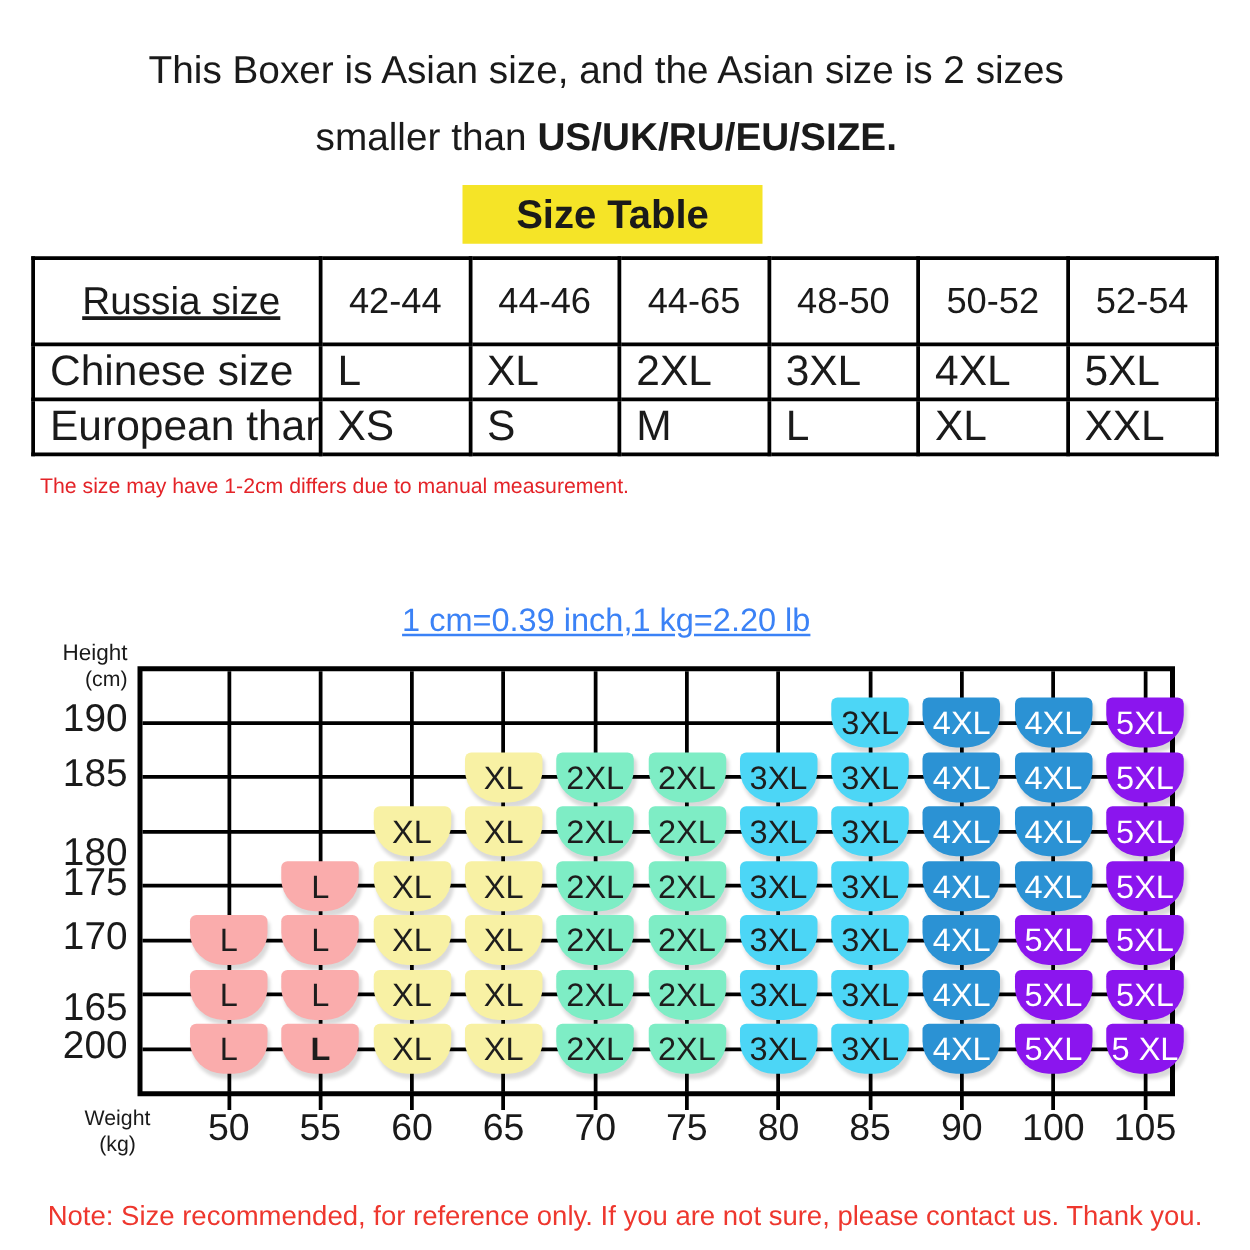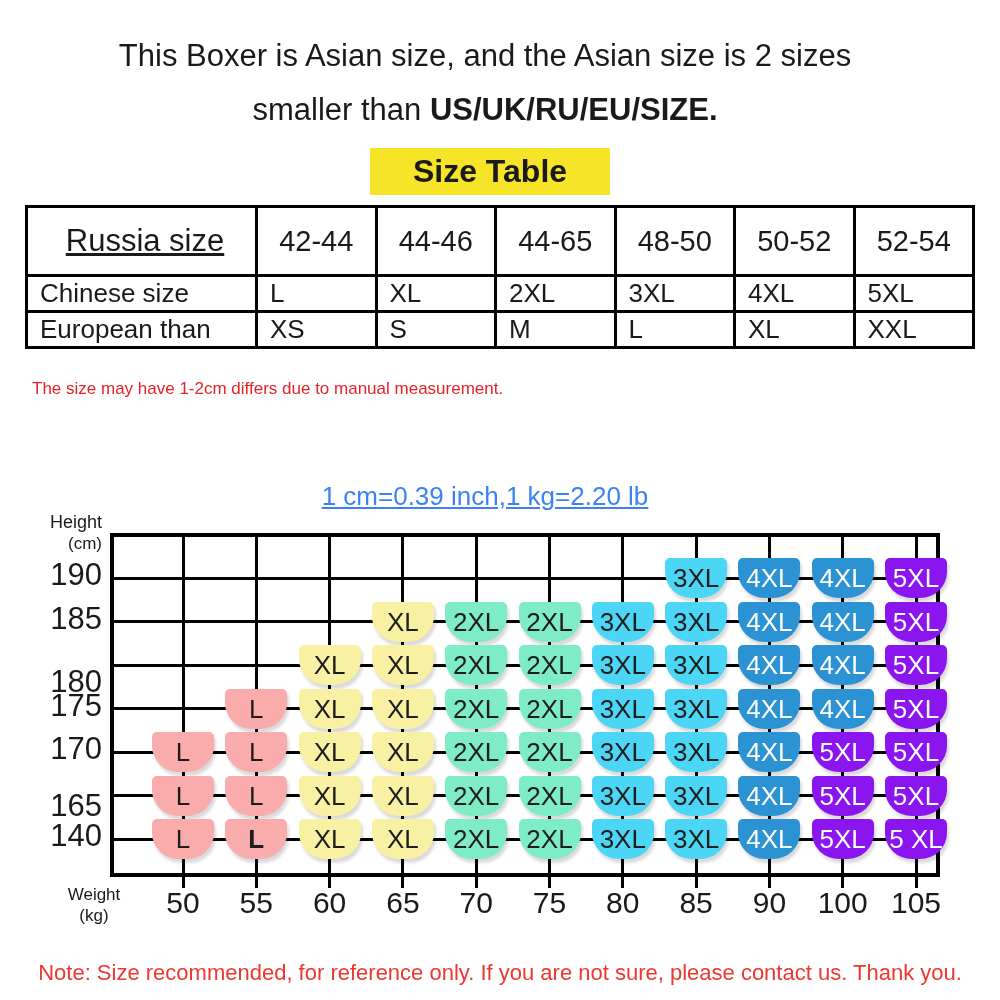--- a/index.html
+++ b/index.html
@@ -5,21 +5,21 @@
   html,body{margin:0;padding:0;background:#fff;}
   .page{position:relative;width:1000px;height:1000px;background:#fff;overflow:hidden;
         font-family:"Liberation Sans",sans-serif;color:#1a1a1a;}
   .title-line{position:absolute;left:0;width:970px;text-align:center;font-size:31px;letter-spacing:0;}
   .title-line .b{font-weight:700;}
   .yellow-head{position:absolute;left:370px;top:148px;width:240px;height:47px;line-height:47px;
         text-align:center;font-size:32px;font-weight:700;}
   table.size-table{position:absolute;left:25px;top:205px;width:950px;border-collapse:collapse;table-layout:fixed;}
   table.size-table td{border:3px solid #000;overflow:hidden;white-space:nowrap;vertical-align:middle;}
   table.size-table tr.r0 td{height:64px;font-size:29px;text-align:center;}
-  table.size-table tr.r1 td,table.size-table tr.r2 td{height:31px;font-size:26px;text-align:left;padding-left:12px;}
+  table.size-table tr.r1 td,table.size-table tr.r2 td{height:31px;font-size:34px;text-align:left;padding-left:12px;}
   table.size-table td.c0{width:218px;text-align:left;padding-left:8px;}
   table.size-table tr.r0 td.c0{font-size:31px;text-decoration:underline;}
   .note1{position:absolute;left:32px;top:379px;font-size:17px;font-weight:500;}
   .note2{position:absolute;left:0;top:481px;width:970px;text-align:center;font-size:26px;font-weight:500;}
   .axis-title-y{position:absolute;left:30px;top:511px;width:72px;text-align:right;font-size:18px;line-height:22px;}
   .axis-title-y .sub{font-size:17px;}
   .axis-title-x{position:absolute;left:56px;top:884px;width:76px;text-align:center;font-size:17px;line-height:21px;}
   .plot{position:absolute;left:110px;top:533px;width:830px;height:344px;border:4px solid #000;
         box-sizing:border-box;overflow:visible;}
   .vline,.hline,.xtick{position:absolute;background:#000;}
@@ -203,14 +203,14 @@
     <div class="xlab" style="left: 651.1px;">85</div>
     <div class="xlab" style="left: 724.4px;">90</div>
     <div class="xlab" style="left: 797.7px;">100</div>
     <div class="xlab" style="left: 871px;">105</div>
     <div class="ylab" style="top: 557px;">190</div>
     <div class="ylab" style="top: 600.5px;">185</div>
     <div class="ylab" style="top: 644px; margin-top: 20px;">180</div>
     <div class="ylab" style="top: 687.5px;">175</div>
     <div class="ylab" style="top: 731px;">170</div>
     <div class="ylab" style="top: 788px;">165</div>
-    <div class="ylab" style="top: 818px;">140</div>
+    <div class="ylab" style="top: 818px;">200</div>
   </div>
 
 </body></html>

